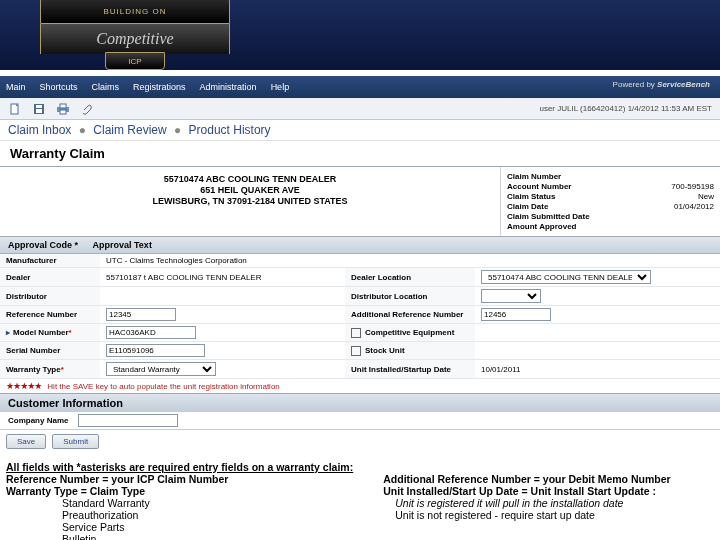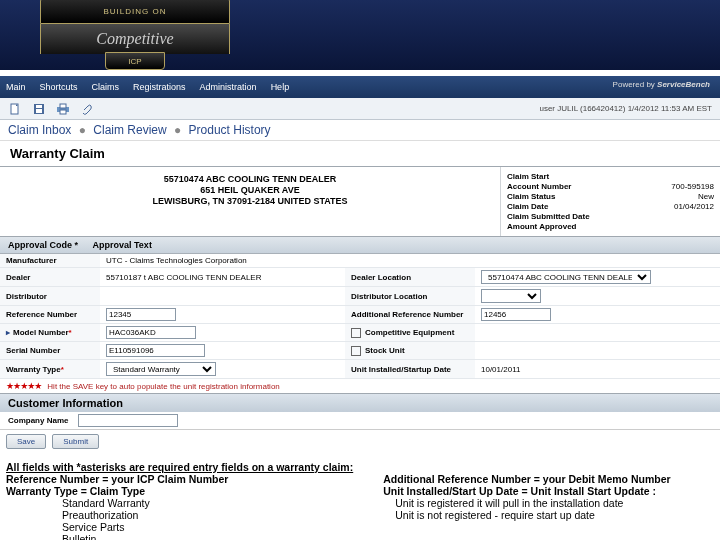--- a/index.html
+++ b/index.html
@@ -129,21 +129,21 @@
 <div class="page-title">Warranty Claim</div>
 
 <div class="header-block">
   <div class="dealer-box">
     <div><b>55710474  ABC COOLING TENN DEALER</b></div>
     <div><b>651 HEIL QUAKER AVE</b></div>
     <div><b>LEWISBURG, TN 37091-2184 UNITED STATES</b></div>
   </div>
   <div class="claim-meta">
     <div>
-        <span class="lbl">Claim Start</span>
+        <span class="lbl">Claim Number</span>
         <span></span>
       </div>
     <div>
         <span class="lbl">Account Number</span>
         <span>700-595198</span>
       </div>
     <div>
         <span class="lbl">Claim Status</span>
         <span>New</span>
       </div>
@@ -254,17 +254,17 @@
       <div class="indent">Standard Warranty</div>
       <div class="indent">Preauthorization</div>
       <div class="indent">Service Parts</div>
       <div class="indent">Bulletin</div>
       <div class="indent">Unit Exchange</div>
 
     </div>
     <div class="col2">
       <div><b>Additional Reference Number = your Debit Memo Number</b></div>
       <div><b>Unit Installed/Start Up Date = Unit Install Start Update :</b></div>
-      <div style="padding-left:12px;">Unit is registered it will pull in the installation date</div>
+      <div style="padding-left:12px;font-style:italic;">Unit is registered it will pull in the installation date</div>
       <div style="padding-left:12px;">Unit is not registered  - require start up date</div>
     </div>
   </div>
 </div>
 
 </body></html>

